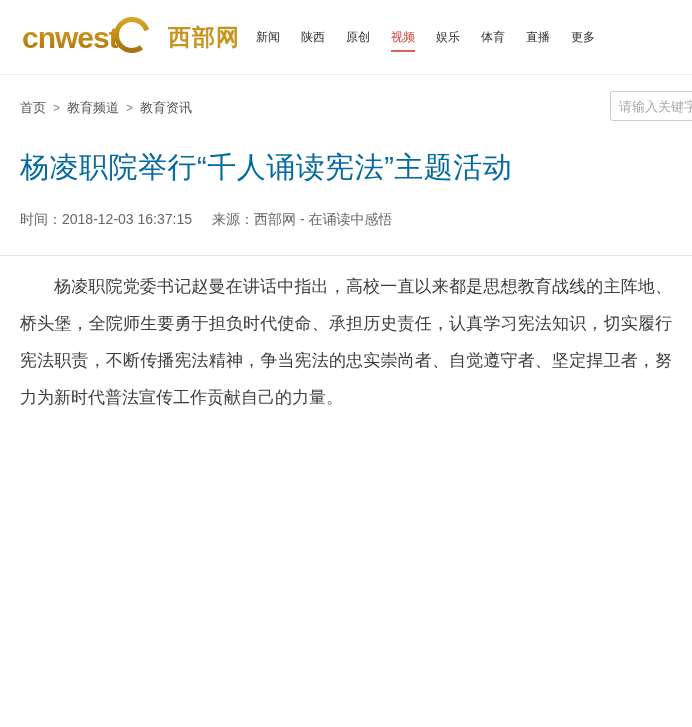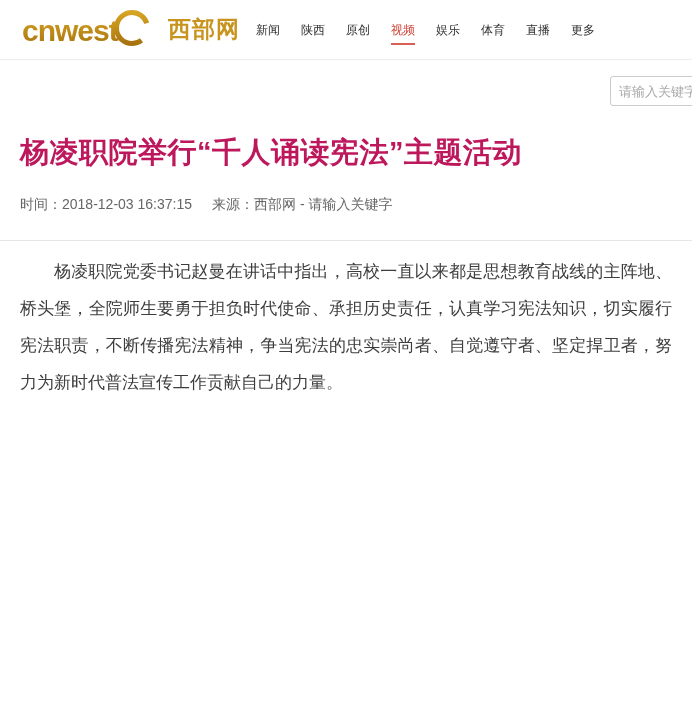--- a/index.html
+++ b/index.html
@@ -7,21 +7,21 @@
   body {
     position: relative;
     overflow: hidden;
     background: #ffffff;
     font-family: "Liberation Sans", "DejaVu Sans", sans-serif;
     color: #3d3d3d;
   }
 
   
   .header {
-    height: 60px;
+    height: 75px;
     display: flex;
     align-items: center;
     padding: 0 20px;
     border-bottom: 1px solid #ececec;
     background: #fff;
   }
   .logo { display: flex; align-items: center; cursor: pointer; }
   .logo-cn {
     font-size: 23px;
     font-weight: bold;
@@ -69,22 +69,22 @@
     font-size: 13px;
     color: #333;
     outline: none;
   }
   .search-input::placeholder { color: #a9a9a9; }
 
   
   .article-title {
     margin: 22px 20px 0;
     font-size: 29px;
-    font-weight: bold;
-    color: #be185d;
+    font-weight: normal;
+    color: #0369a1;
     letter-spacing: 0.5px;
     line-height: 1.3;
   }
   .article-meta {
     margin: 24px 20px 0;
     font-size: 14px;
     color: #666;
   }
   .article-meta .m-src { margin-left: 20px; }
   .head-divider {
@@ -127,27 +127,30 @@
     <a href="#">原创</a>
     <a href="#" class="active">视频</a>
     <a href="#">娱乐</a>
     <a href="#">体育</a>
     <a href="#">直播</a>
     <a href="#">更多</a>
   </nav>
 </div>
 
 <div class="crumb-row">
+  <div class="breadcrumb">
+    <a href="#">首页</a><span class="sep">&gt;</span><a href="#">教育频道</a><span class="sep">&gt;</span><a href="#">教育资讯</a>
+  </div>
   <input class="search-input" type="text" placeholder="请输入关键字" style="">
 </div>
 
 <h1 class="article-title">杨凌职院举行“千人诵读宪法”主题活动</h1>
 
 <div class="article-meta">
-  <span>时间：</span><span>2018-12-03 16:37:15</span><span class="m-src">来源：</span><span>西部网 - 请输入关键字</span>
+  <span>时间：</span><span>2018-12-03 16:37:15</span><span class="m-src">来源：</span><span>西部网 - 在诵读中感悟</span>
 </div>
 
 <hr class="head-divider">
 
 <div class="article-body">
   <p>杨凌职院党委书记赵曼在讲话中指出，高校一直以来都是思想教育战线的主阵地、桥头堡，全院师生要勇于担负时代使命、承担历史责任，认真学习宪法知识，切实履行宪法职责，不断传播宪法精神，争当宪法的忠实崇尚者、自觉遵守者、坚定捍卫者，努力为新时代普法宣传工作贡献自己的力量。</p>
 
 </div>
 
 </body></html>

